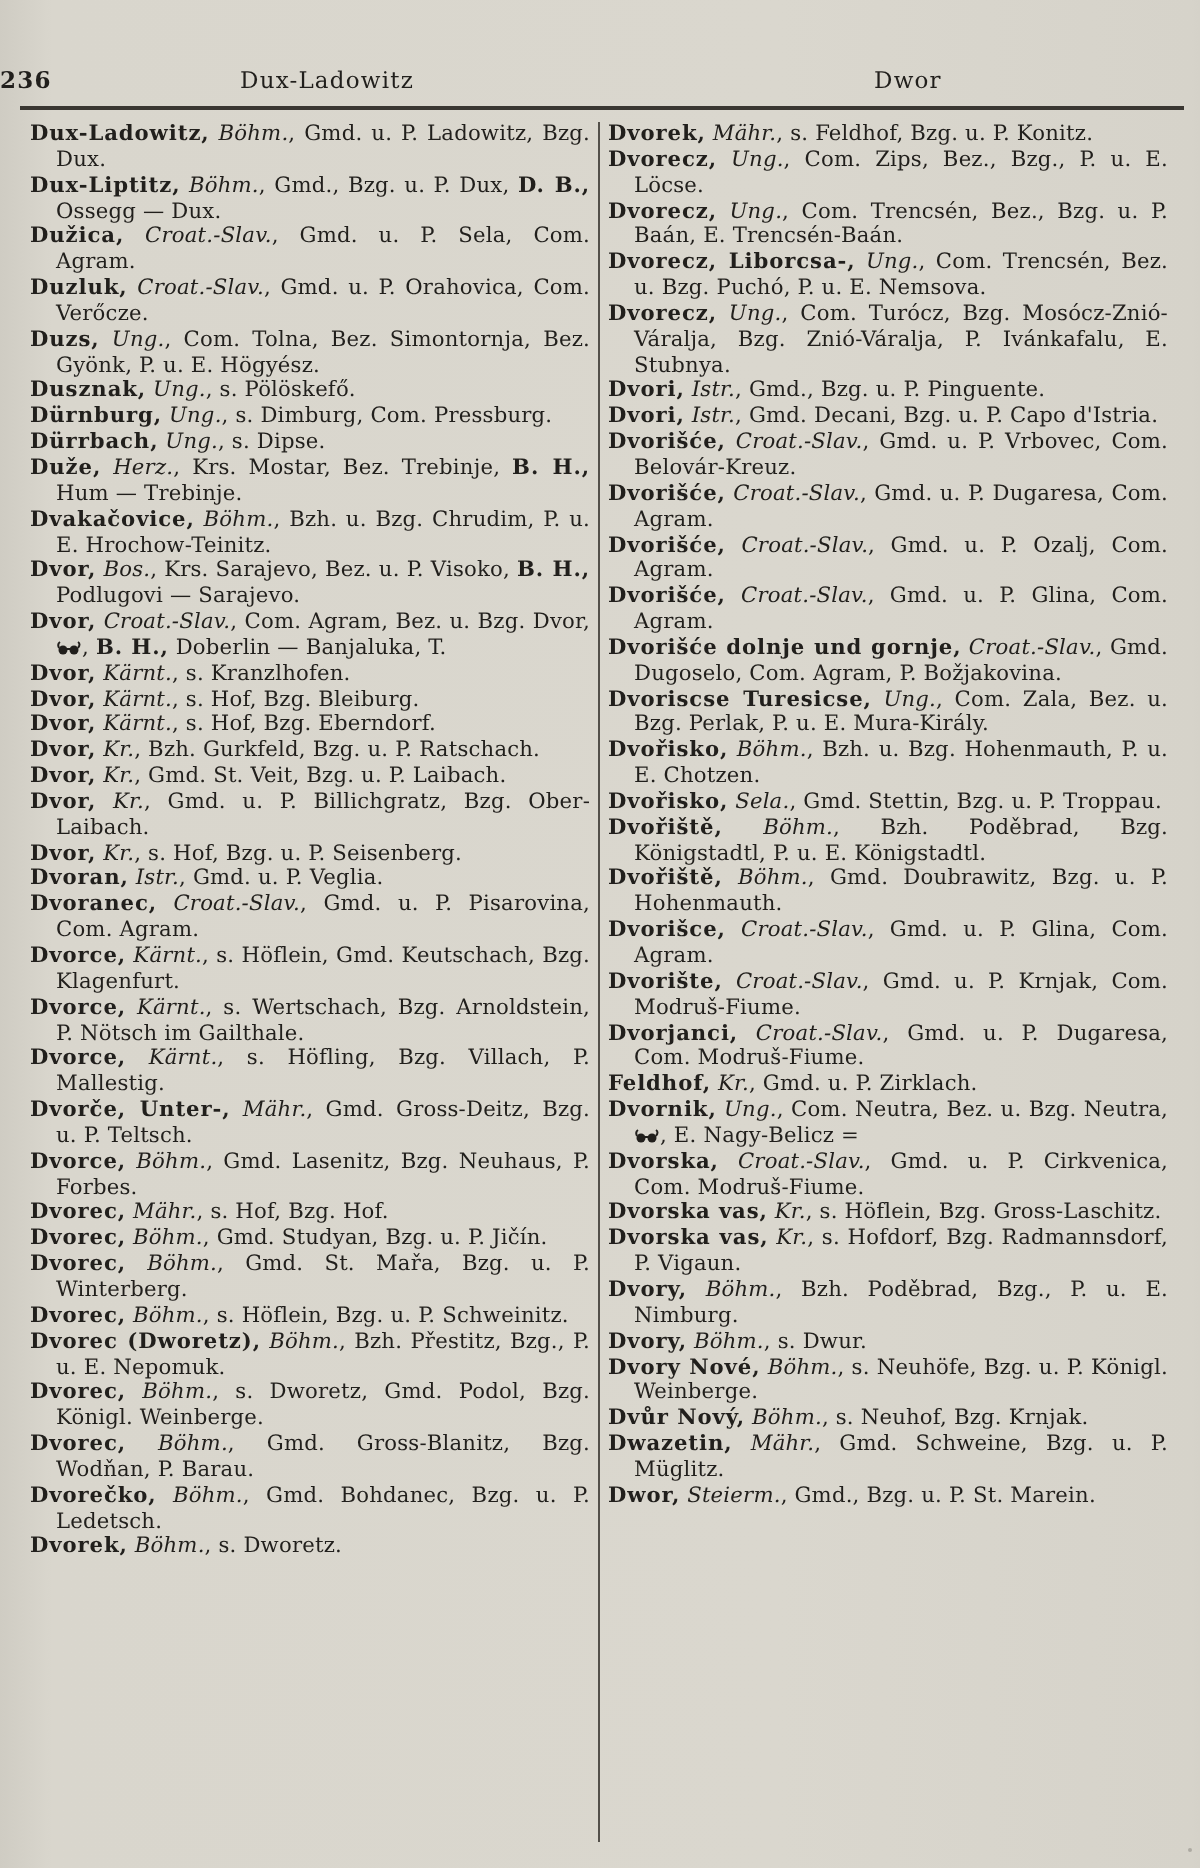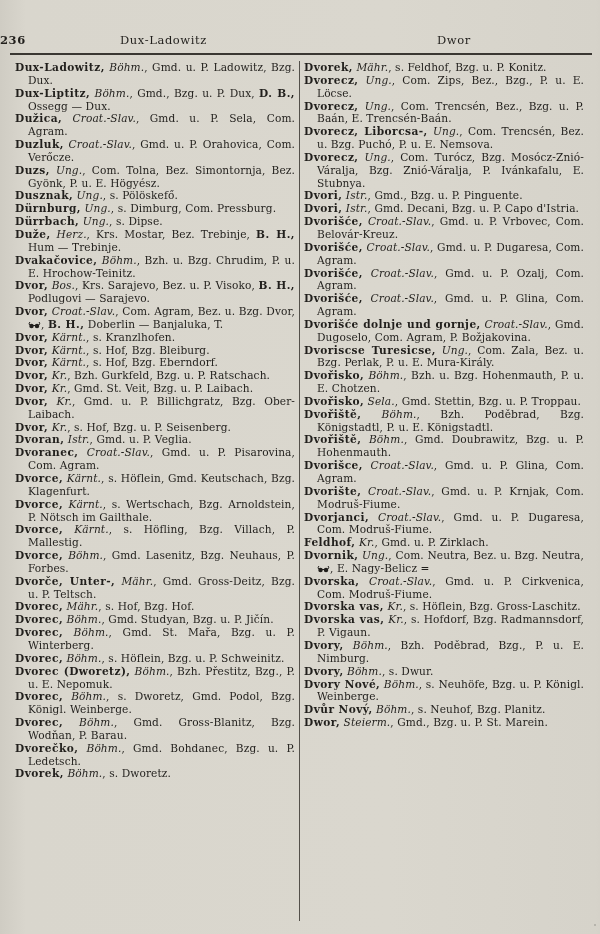--- a/index.html
+++ b/index.html
@@ -84,22 +84,22 @@
         <p class="entry"><span class="hw">Dvor,</span><span class="it"> Kärnt.</span><span class="nm">, s. Hof, Bzg. Eberndorf.</span></p>
         <p class="entry"><span class="hw">Dvor,</span><span class="it"> Kr.</span><span class="nm">, Bzh. Gurkfeld, Bzg. u. P. Ratschach.</span></p>
         <p class="entry"><span class="hw">Dvor,</span><span class="it"> Kr.</span><span class="nm">, Gmd. St. Veit, Bzg. u. P. Laibach.</span></p>
         <p class="entry"><span class="hw">Dvor,</span><span class="it"> Kr.</span><span class="nm">, Gmd. u. P. Billichgratz, Bzg. Ober-Laibach.</span></p>
         <p class="entry"><span class="hw">Dvor,</span><span class="it"> Kr.</span><span class="nm">, s. Hof, Bzg. u. P. Seisenberg.</span></p>
         <p class="entry"><span class="hw">Dvoran,</span><span class="it"> Istr.</span><span class="nm">, Gmd. u. P. Veglia.</span></p>
         <p class="entry"><span class="hw">Dvoranec,</span><span class="it"> Croat.-Slav.</span><span class="nm">, Gmd. u. P. Pisarovina, Com. Agram.</span></p>
         <p class="entry"><span class="hw">Dvorce,</span><span class="it"> Kärnt.</span><span class="nm">, s. Höflein, Gmd. Keutschach, Bzg. Klagenfurt.</span></p>
         <p class="entry"><span class="hw">Dvorce,</span><span class="it"> Kärnt.</span><span class="nm">, s. Wertschach, Bzg. Arnoldstein, P. Nötsch im Gailthale.</span></p>
         <p class="entry"><span class="hw">Dvorce,</span><span class="it"> Kärnt.</span><span class="nm">, s. Höfling, Bzg. Villach, P. Mallestig.</span></p>
+        <p class="entry"><span class="hw">Dvorče, Unter-,</span><span class="it"> Mähr.</span><span class="nm">, Gmd. Gross-Deitz, Bzg. u. P. Teltsch.</span></p>
         <p class="entry"><span class="hw">Dvorce,</span><span class="it"> Böhm.</span><span class="nm">, Gmd. Lasenitz, Bzg. Neuhaus, P. Forbes.</span></p>
-        <p class="entry"><span class="hw">Dvorče, Unter-,</span><span class="it"> Mähr.</span><span class="nm">, Gmd. Gross-Deitz, Bzg. u. P. Teltsch.</span></p>
         <p class="entry"><span class="hw">Dvorec,</span><span class="it"> Mähr.</span><span class="nm">, s. Hof, Bzg. Hof.</span></p>
         <p class="entry"><span class="hw">Dvorec,</span><span class="it"> Böhm.</span><span class="nm">, Gmd. Studyan, Bzg. u. P. Jičín.</span></p>
         <p class="entry"><span class="hw">Dvorec,</span><span class="it"> Böhm.</span><span class="nm">, Gmd. St. Mařa, Bzg. u. P. Winterberg.</span></p>
         <p class="entry"><span class="hw">Dvorec,</span><span class="it"> Böhm.</span><span class="nm">, s. Höflein, Bzg. u. P. Schweinitz.</span></p>
         <p class="entry"><span class="hw">Dvorec (Dworetz),</span><span class="it"> Böhm.</span><span class="nm">, Bzh. Přestitz, Bzg., P. u. E. Nepomuk.</span></p>
         <p class="entry"><span class="hw">Dvorec,</span><span class="it"> Böhm.</span><span class="nm">, s. Dworetz, Gmd. Podol, Bzg. Königl. Weinberge.</span></p>
         <p class="entry"><span class="hw">Dvorec,</span><span class="it"> Böhm.</span><span class="nm">, Gmd. Gross-Blanitz, Bzg. Wodňan, P. Barau.</span></p>
         <p class="entry"><span class="hw">Dvorečko,</span><span class="it"> Böhm.</span><span class="nm">, Gmd. Bohdanec, Bzg. u. P. Ledetsch.</span></p>
         <p class="entry"><span class="hw">Dvorek,</span><span class="it"> Böhm.</span><span class="nm">, s. Dworetz.</span></p>
       </div>
@@ -130,21 +130,22 @@
               <circle cx="7" cy="10" r="4.5" fill="#211f1c"></circle>
               <circle cx="18" cy="10" r="4.5" fill="#211f1c"></circle>
               <path d="M10 9 L15 9 M3 8 Q1 4 4 2 M22 8 Q25 4 22 2" stroke="#211f1c" stroke-width="2" fill="none"></path>
             </svg></span><span class="nm">, E. Nagy-Belicz =</span></p>
         <p class="entry"><span class="hw">Dvorska,</span><span class="it"> Croat.-Slav.</span><span class="nm">, Gmd. u. P. Cirkvenica, Com. Modruš-Fiume.</span></p>
         <p class="entry"><span class="hw">Dvorska vas,</span><span class="it"> Kr.</span><span class="nm">, s. Höflein, Bzg. Gross-Laschitz.</span></p>
         <p class="entry"><span class="hw">Dvorska vas,</span><span class="it"> Kr.</span><span class="nm">, s. Hofdorf, Bzg. Radmannsdorf, P. Vigaun.</span></p>
         <p class="entry"><span class="hw">Dvory,</span><span class="it"> Böhm.</span><span class="nm">, Bzh. Poděbrad, Bzg., P. u. E. Nimburg.</span></p>
         <p class="entry"><span class="hw">Dvory,</span><span class="it"> Böhm.</span><span class="nm">, s. Dwur.</span></p>
         <p class="entry"><span class="hw">Dvory Nové,</span><span class="it"> Böhm.</span><span class="nm">, s. Neuhöfe, Bzg. u. P. Königl. Weinberge.</span></p>
-        <p class="entry"><span class="hw">Dvůr Nový,</span><span class="it"> Böhm.</span><span class="nm">, s. Neuhof, Bzg. Planitz.</span></p>
+        <p class="entry"><span class="hw">Dvůr Nový,</span><span class="it"> Böhm.</span><span class="nm">, s. Neuhof, Bzg. Krnjak.</span></p>
+        <p class="entry"><span class="hw">Dwazetin,</span><span class="it"> Mähr.</span><span class="nm">, Gmd. Schweine, Bzg. u. P. Müglitz.</span></p>
         <p class="entry"><span class="hw">Dwor,</span><span class="it"> Steierm.</span><span class="nm">, Gmd., Bzg. u. P. St. Marein.</span></p>
       </div>
   </div>
 
   <div class="artifact-edge"></div>
   <div class="artifact-speckles"></div>
 
 </div>
 
 </body></html>

